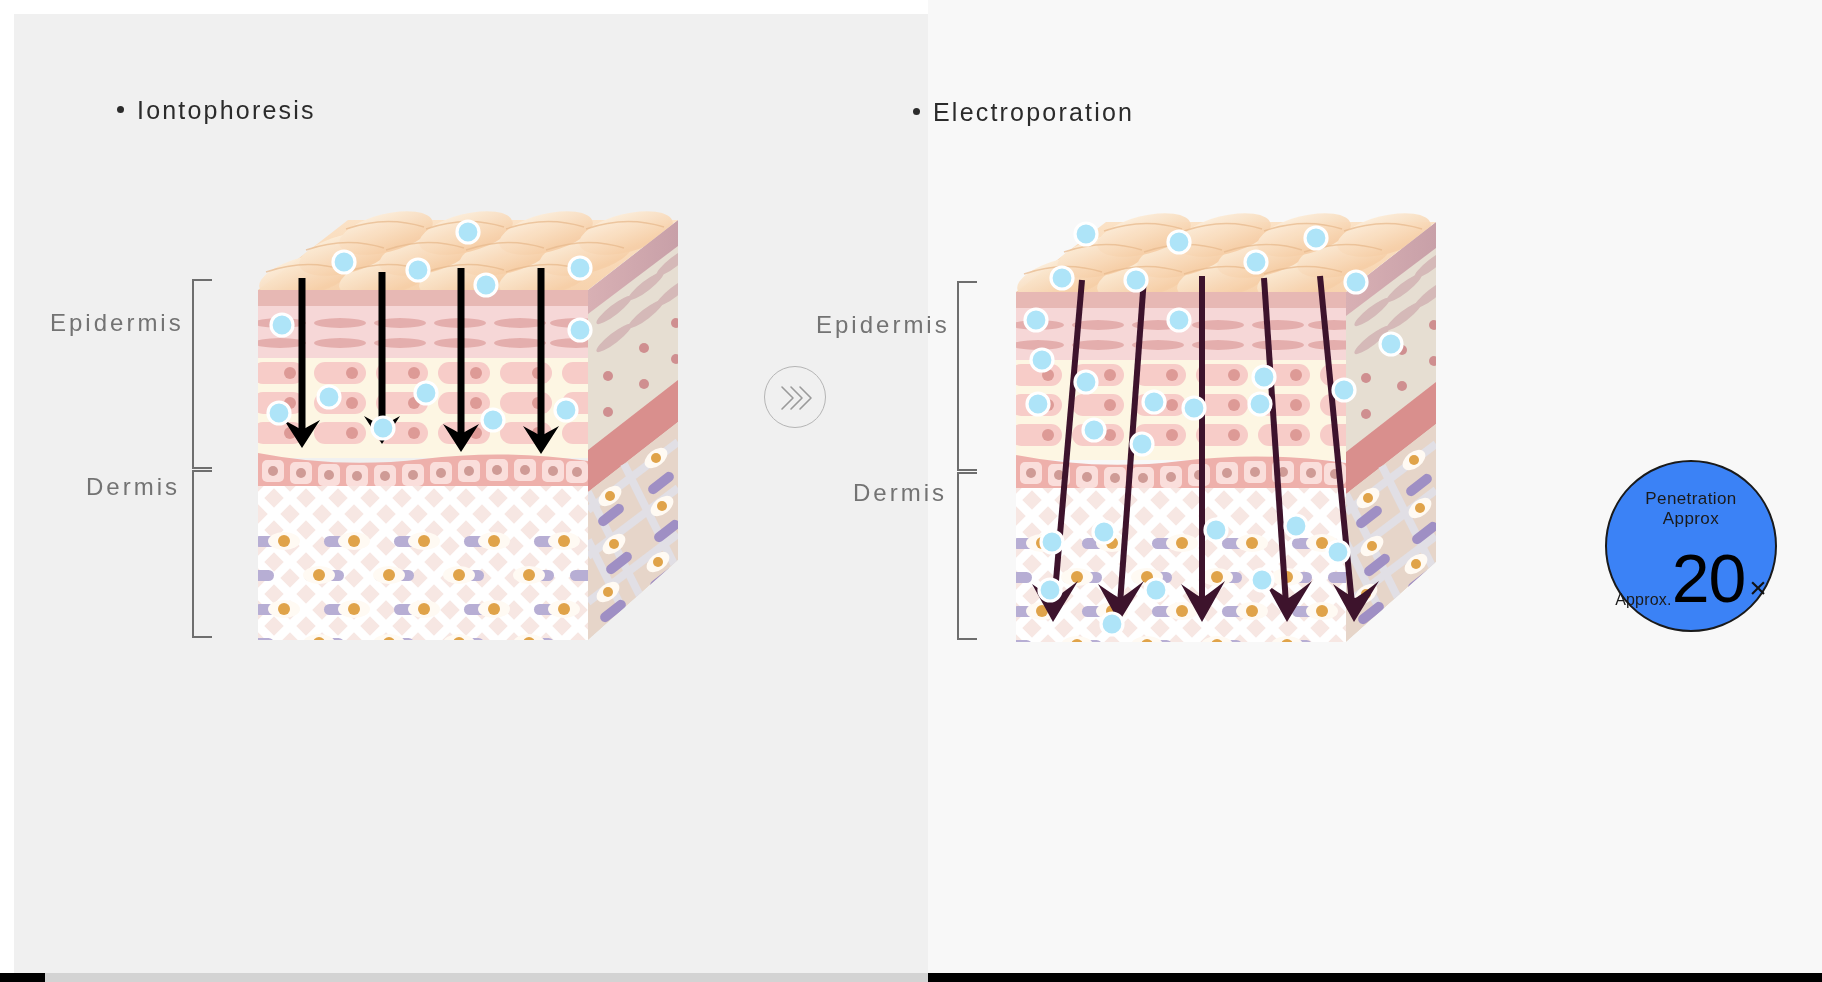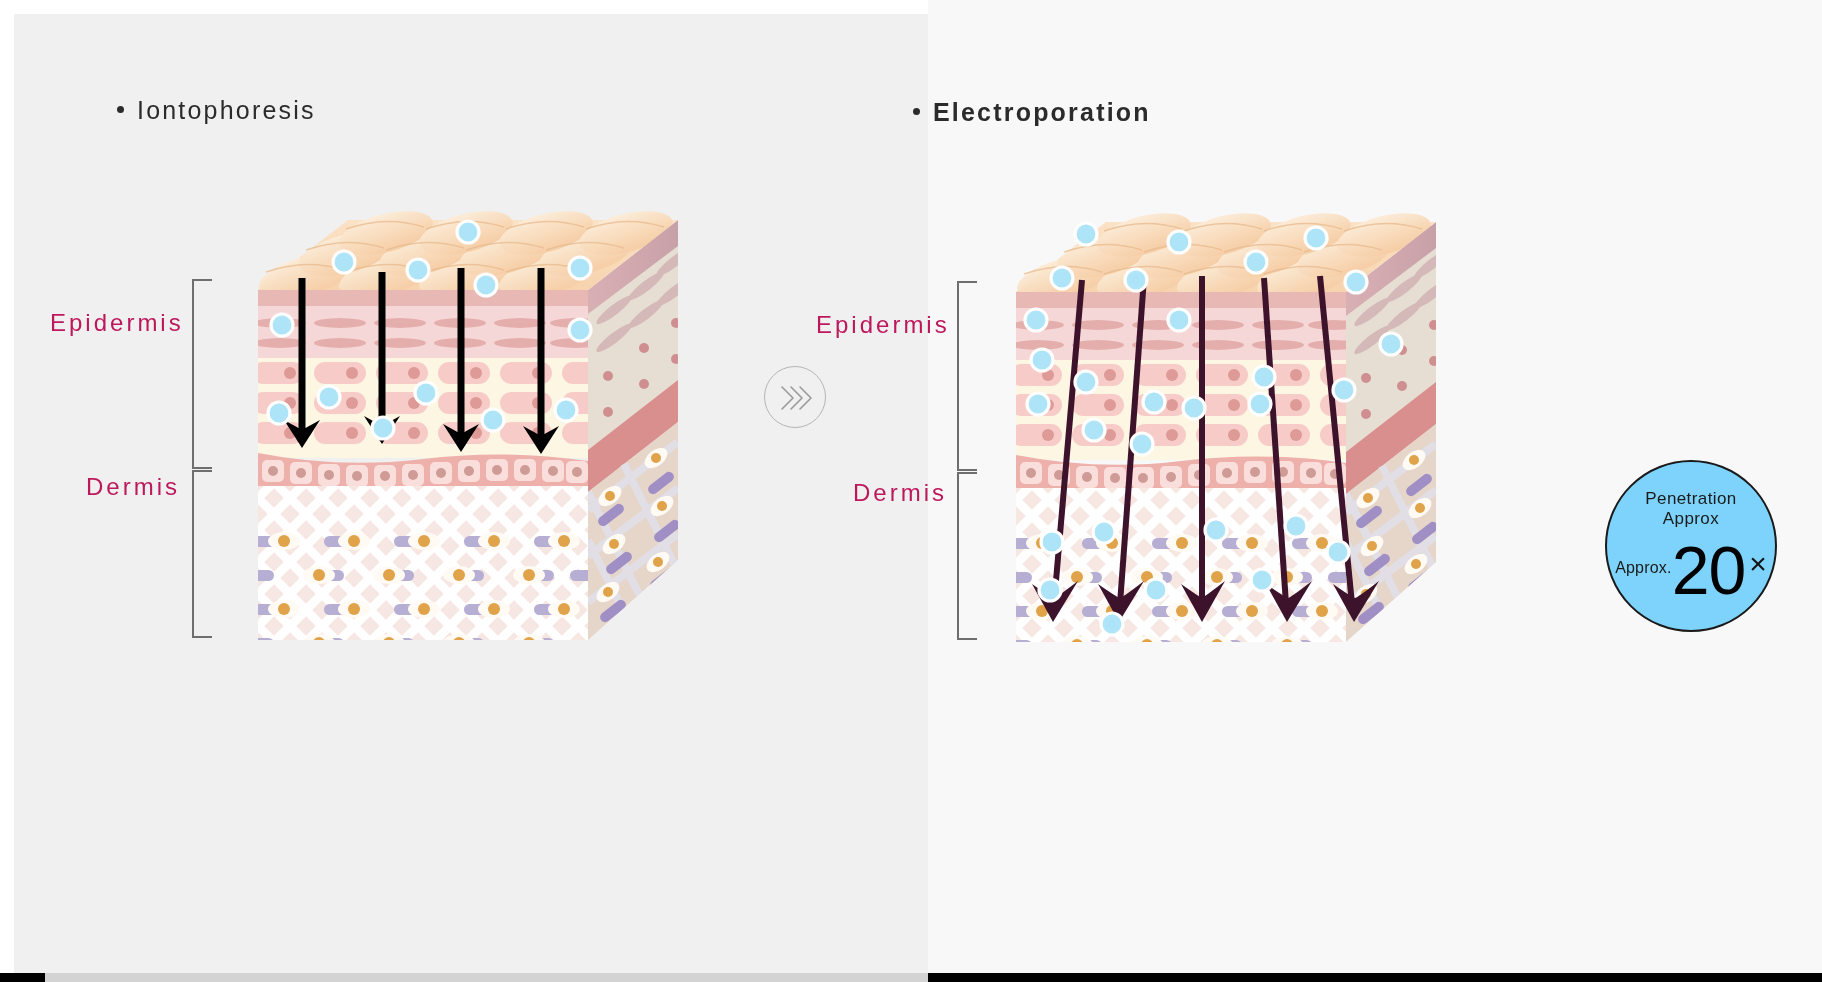--- a/index.html
+++ b/index.html
@@ -17,49 +17,49 @@
 
   
   .scroll-track-left{position:absolute;left:14px;top:973px;width:914px;height:9px;background:#d3d3d3;}
   .scroll-thumb{position:absolute;left:0px;top:973px;width:45px;height:9px;background:#000000;}
   .scroll-track-right{position:absolute;left:928px;top:973px;width:894px;height:9px;background:#000000;}
 
   
   .heading{position:absolute;font-size:25px;color:#2b2b2b;letter-spacing:2.2px;font-weight:400;white-space:nowrap;}
   .heading .bullet{display:inline-block;width:7px;height:7px;border-radius:50%;background:#2b2b2b;vertical-align:middle;margin-right:13px;position:relative;top:-3px;}
   #h-left{left:117px;top:96px;}
-  #h-right{left:913px;top:98px;font-weight:bold;}
+  #h-right{left:913px;top:98px;}
 
   
-  .layer-label{position:absolute;font-size:24px;color:#be185d;letter-spacing:3px;white-space:nowrap;}
+  .layer-label{position:absolute;font-size:24px;color:#737373;letter-spacing:3px;white-space:nowrap;}
   #lbl-epi-l{left:50px;top:309px;}
   #lbl-der-l{left:86px;top:473px;}
   #lbl-epi-r{left:816px;top:311px;}
   #lbl-der-r{left:853px;top:479px;}
 
   
   .bracket{position:absolute;border:2px solid #6e6e6e;border-right:none;}
   #br-epi-l{left:192px;top:279px;width:18px;height:186px;}
   #br-der-l{left:192px;top:470px;width:18px;height:164px;}
   #br-epi-r{left:957px;top:281px;width:18px;height:186px;}
   #br-der-r{left:957px;top:472px;width:18px;height:164px;}
 
   
   .chev-circle{position:absolute;left:764px;top:366px;width:62px;height:62px;border:1.5px solid #b5b5b5;border-radius:50%;box-sizing:border-box;}
   .chev-circle svg{position:absolute;left:14px;top:16px;}
 
   
   .badge{
     position:absolute;left:1605px;top:460px;width:172px;height:172px;
-    border-radius:50%;background:#7dd3fc;border:2px solid #1a1a1a;box-sizing:border-box;
+    border-radius:50%;background:#3b82f6;border:2px solid #1a1a1a;box-sizing:border-box;
     display:flex;flex-direction:column;align-items:center;justify-content:flex-start;
     z-index:40;
   }
   .badge .b-title{font-size:17px;color:#1a1a1a;line-height:1.15;text-align:center;margin-top:27px;letter-spacing:.4px;}
-  .badge .b-val{display:flex;align-items:center;justify-content:center;margin-top:10px;}
+  .badge .b-val{display:flex;align-items:flex-end;justify-content:center;margin-top:18px;}
   .badge .b-approx{font-size:16px;color:#1a1a1a;letter-spacing:.2px;position:relative;top:-2px;}
   .badge .b-num{font-size:68px;color:#000;line-height:.95;letter-spacing:-1px;}
   .badge .b-x{font-size:30px;color:#111;margin-left:4px;position:relative;top:-6px;font-weight:300;}
 
   
   .skin{position:absolute;}
   .skin svg{display:block;}
 </style>
 </head>
 <body>

